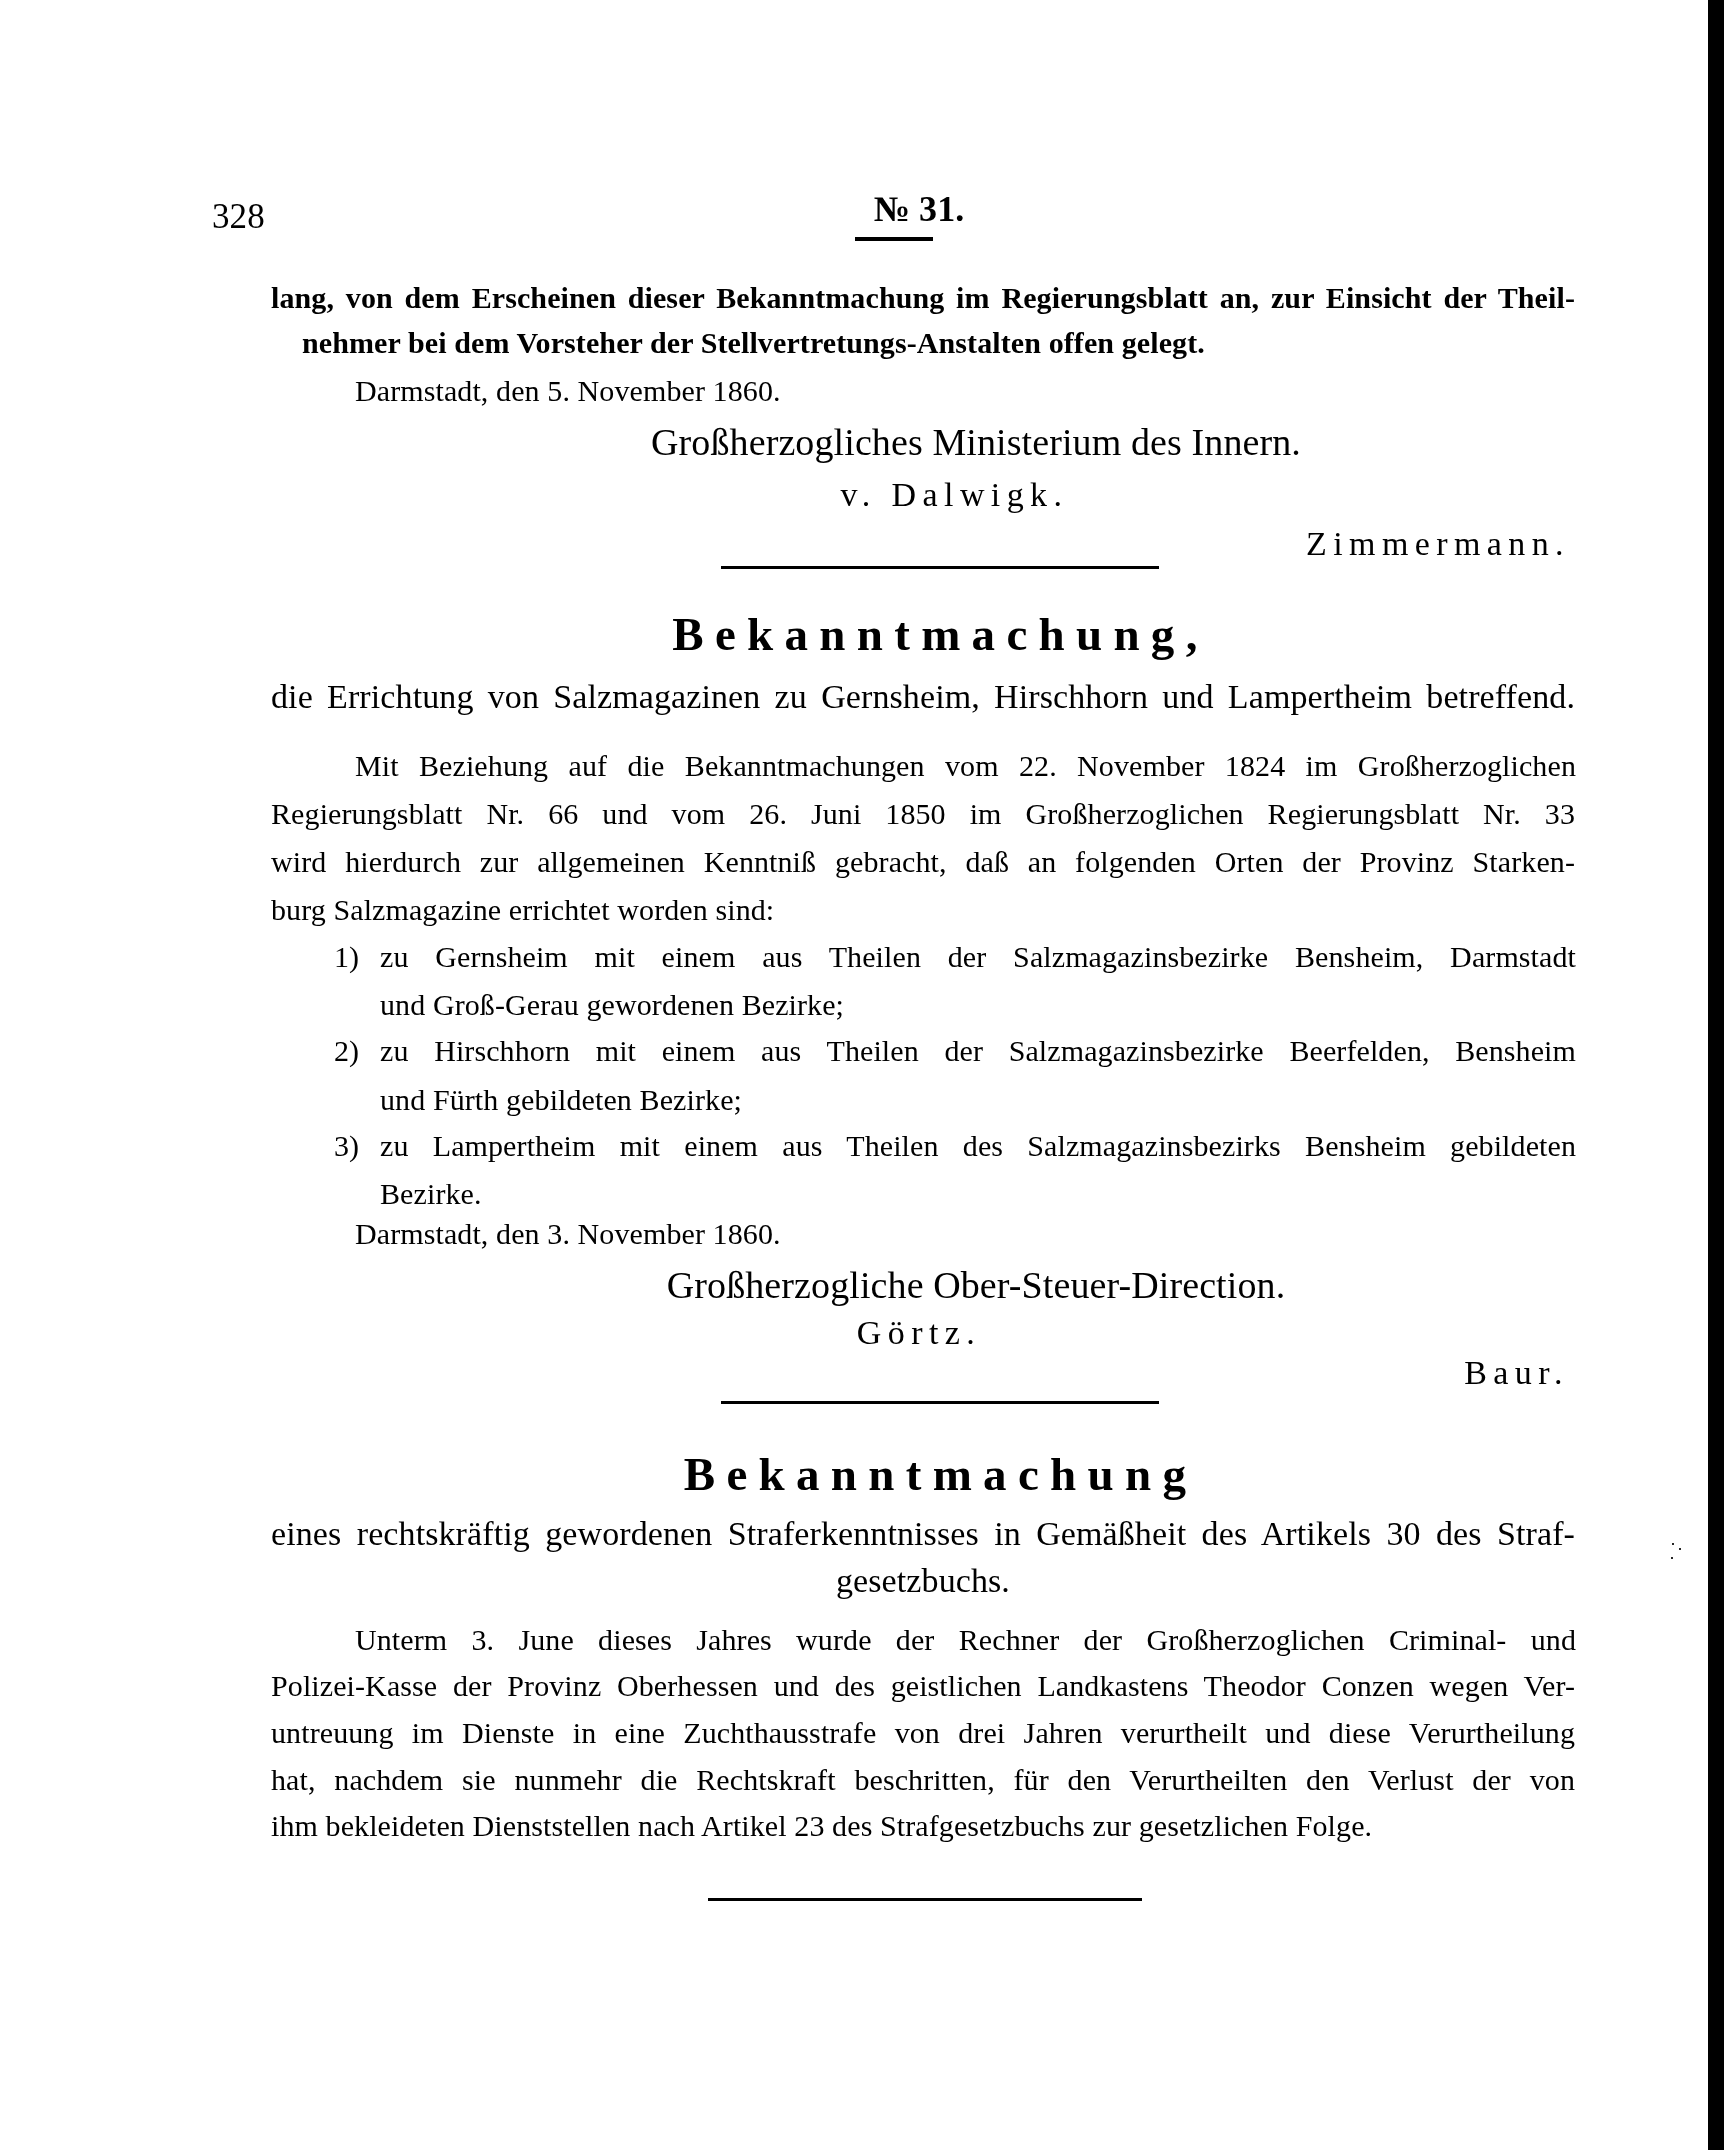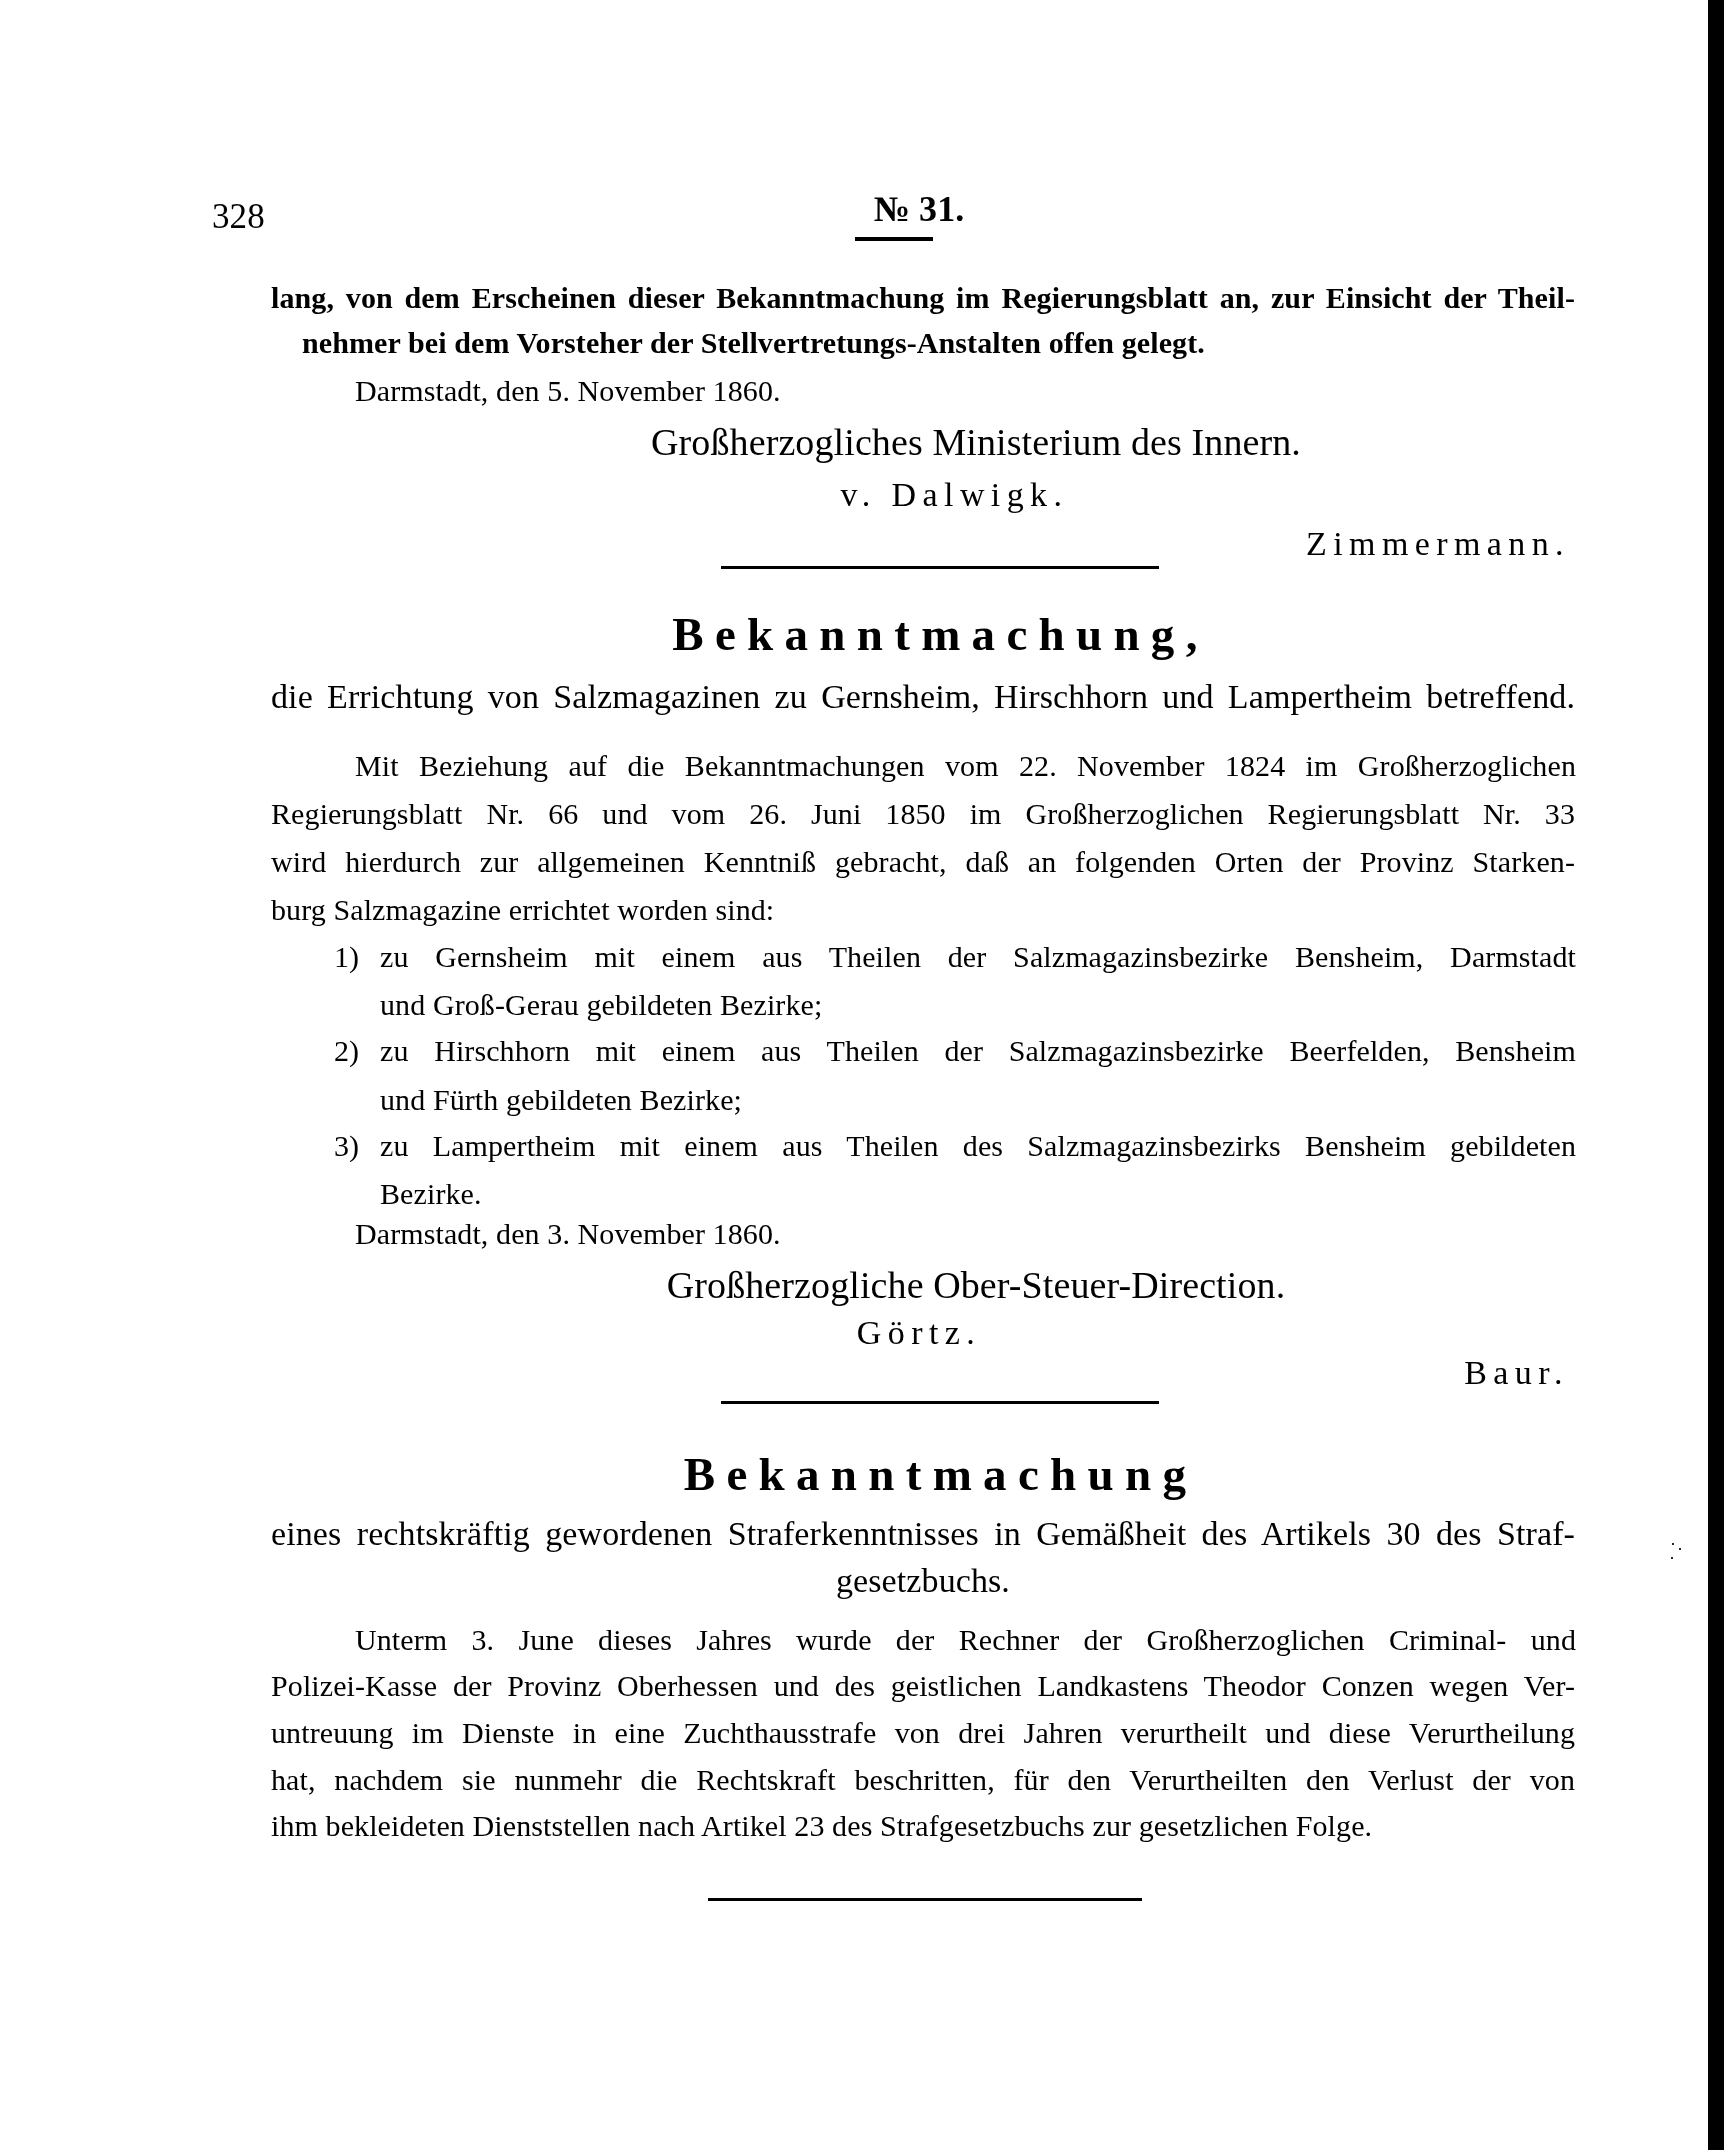--- a/index.html
+++ b/index.html
@@ -130,21 +130,21 @@
     <div class="text subtitle justify" style="left:271px; top:680px; width:1304px;">die Errichtung von Salzmagazinen zu Gernsheim, Hirschhorn und Lampertheim betreffend.</div>
 
     <div class="text justify" style="left:355px; top:751px; width:1221px;">Mit Beziehung auf die Bekanntmachungen vom 22. November 1824 im Großherzoglichen</div>
     <div class="text justify" style="left:271px; top:799px; width:1304px;">Regierungsblatt Nr. 66 und vom 26. Juni 1850 im Großherzoglichen Regierungsblatt Nr. 33</div>
     <div class="text justify" style="left:271px; top:847px; width:1304px;">wird hierdurch zur allgemeinen Kenntniß gebracht, daß an folgenden Orten der Provinz Starken-</div>
     <div class="text" style="left:271px; top:895px;">burg Salzmagazine errichtet worden sind:</div>
 
     <div>
       <div class="text" style="left:334px; top:942px;">1)</div>
       <div class="text justify" style="left:380px; top:942px; width:1196px;">zu Gernsheim mit einem aus Theilen der Salzmagazinsbezirke Bensheim, Darmstadt</div>
-      <div class="text" style="left:380px; top:990px;">und Groß-Gerau gebildeten Bezirke;</div>
+      <div class="text" style="left:380px; top:990px;">und Groß-Gerau gewordenen Bezirke;</div>
     </div>
     <div>
       <div class="text" style="left:334px; top:1036px;">2)</div>
       <div class="text justify" style="left:380px; top:1036px; width:1196px;">zu Hirschhorn mit einem aus Theilen der Salzmagazinsbezirke Beerfelden, Bensheim</div>
       <div class="text" style="left:380px; top:1085px;">und Fürth gebildeten Bezirke;</div>
     </div>
     <div>
       <div class="text" style="left:334px; top:1131px;">3)</div>
       <div class="text justify" style="left:380px; top:1131px; width:1196px;">zu Lampertheim mit einem aus Theilen des Salzmagazinsbezirks Bensheim gebildeten</div>
       <div class="text" style="left:380px; top:1179px;">Bezirke.</div>

